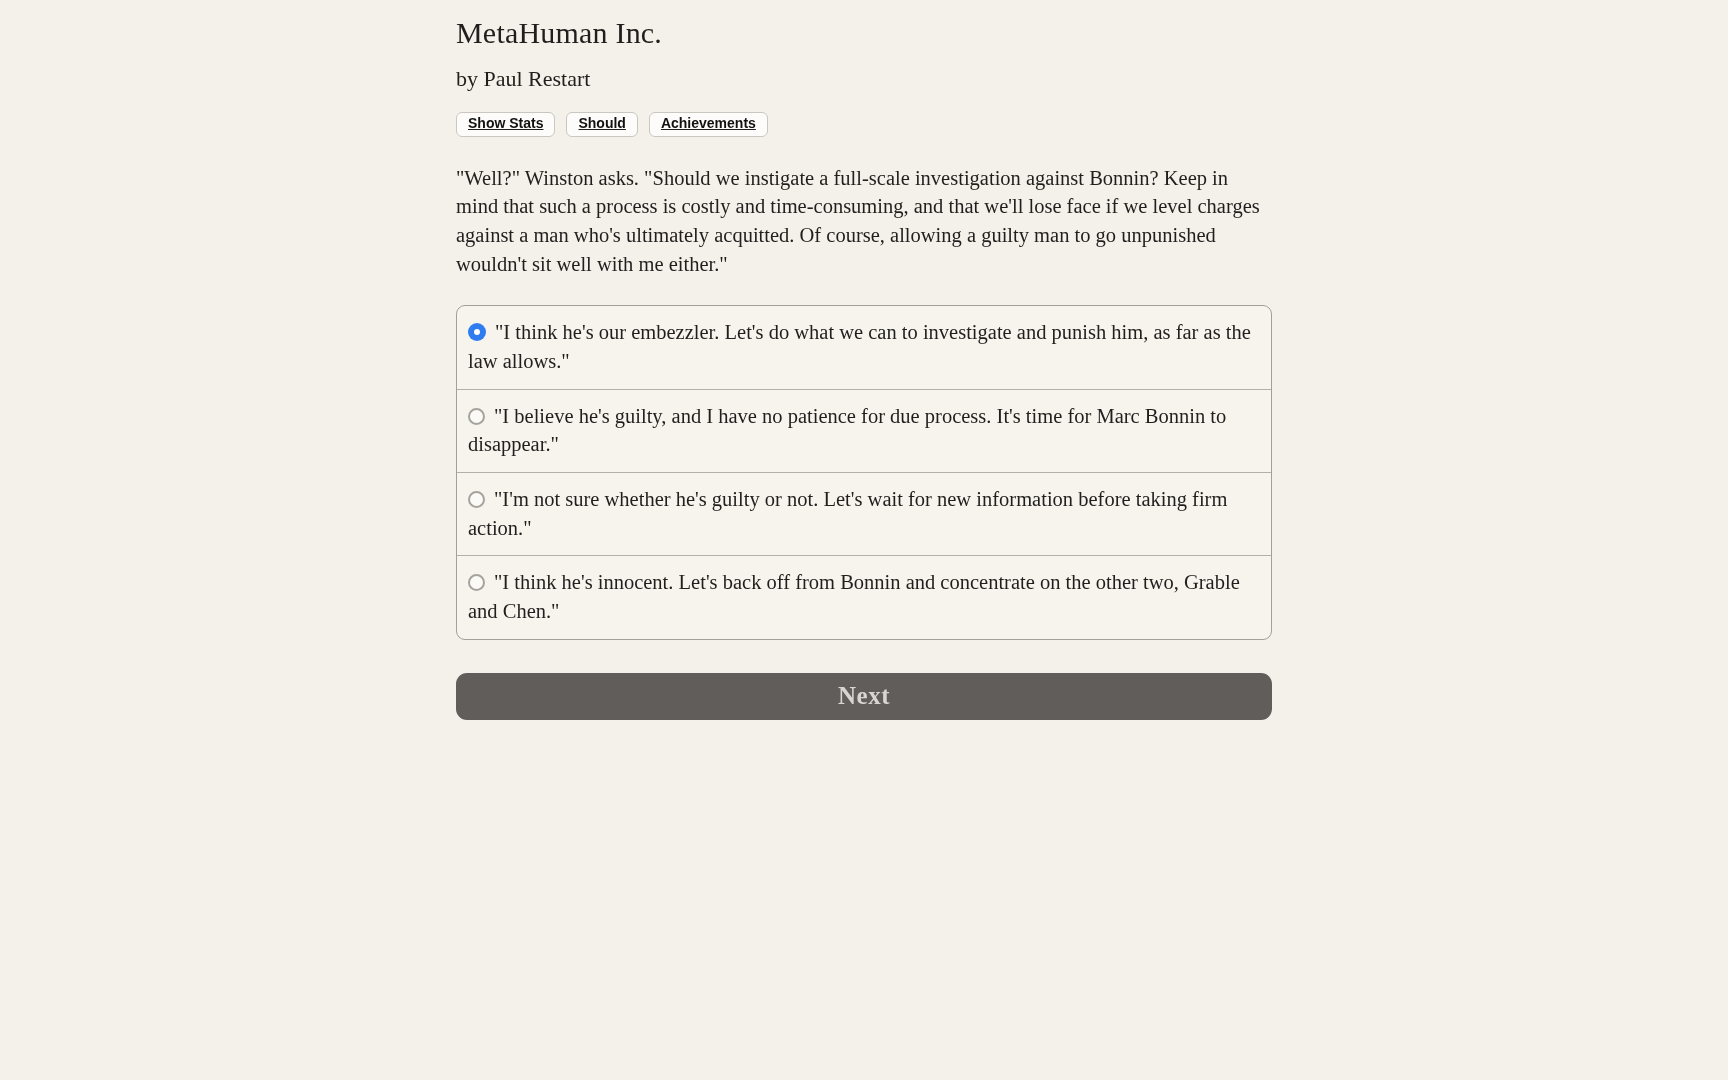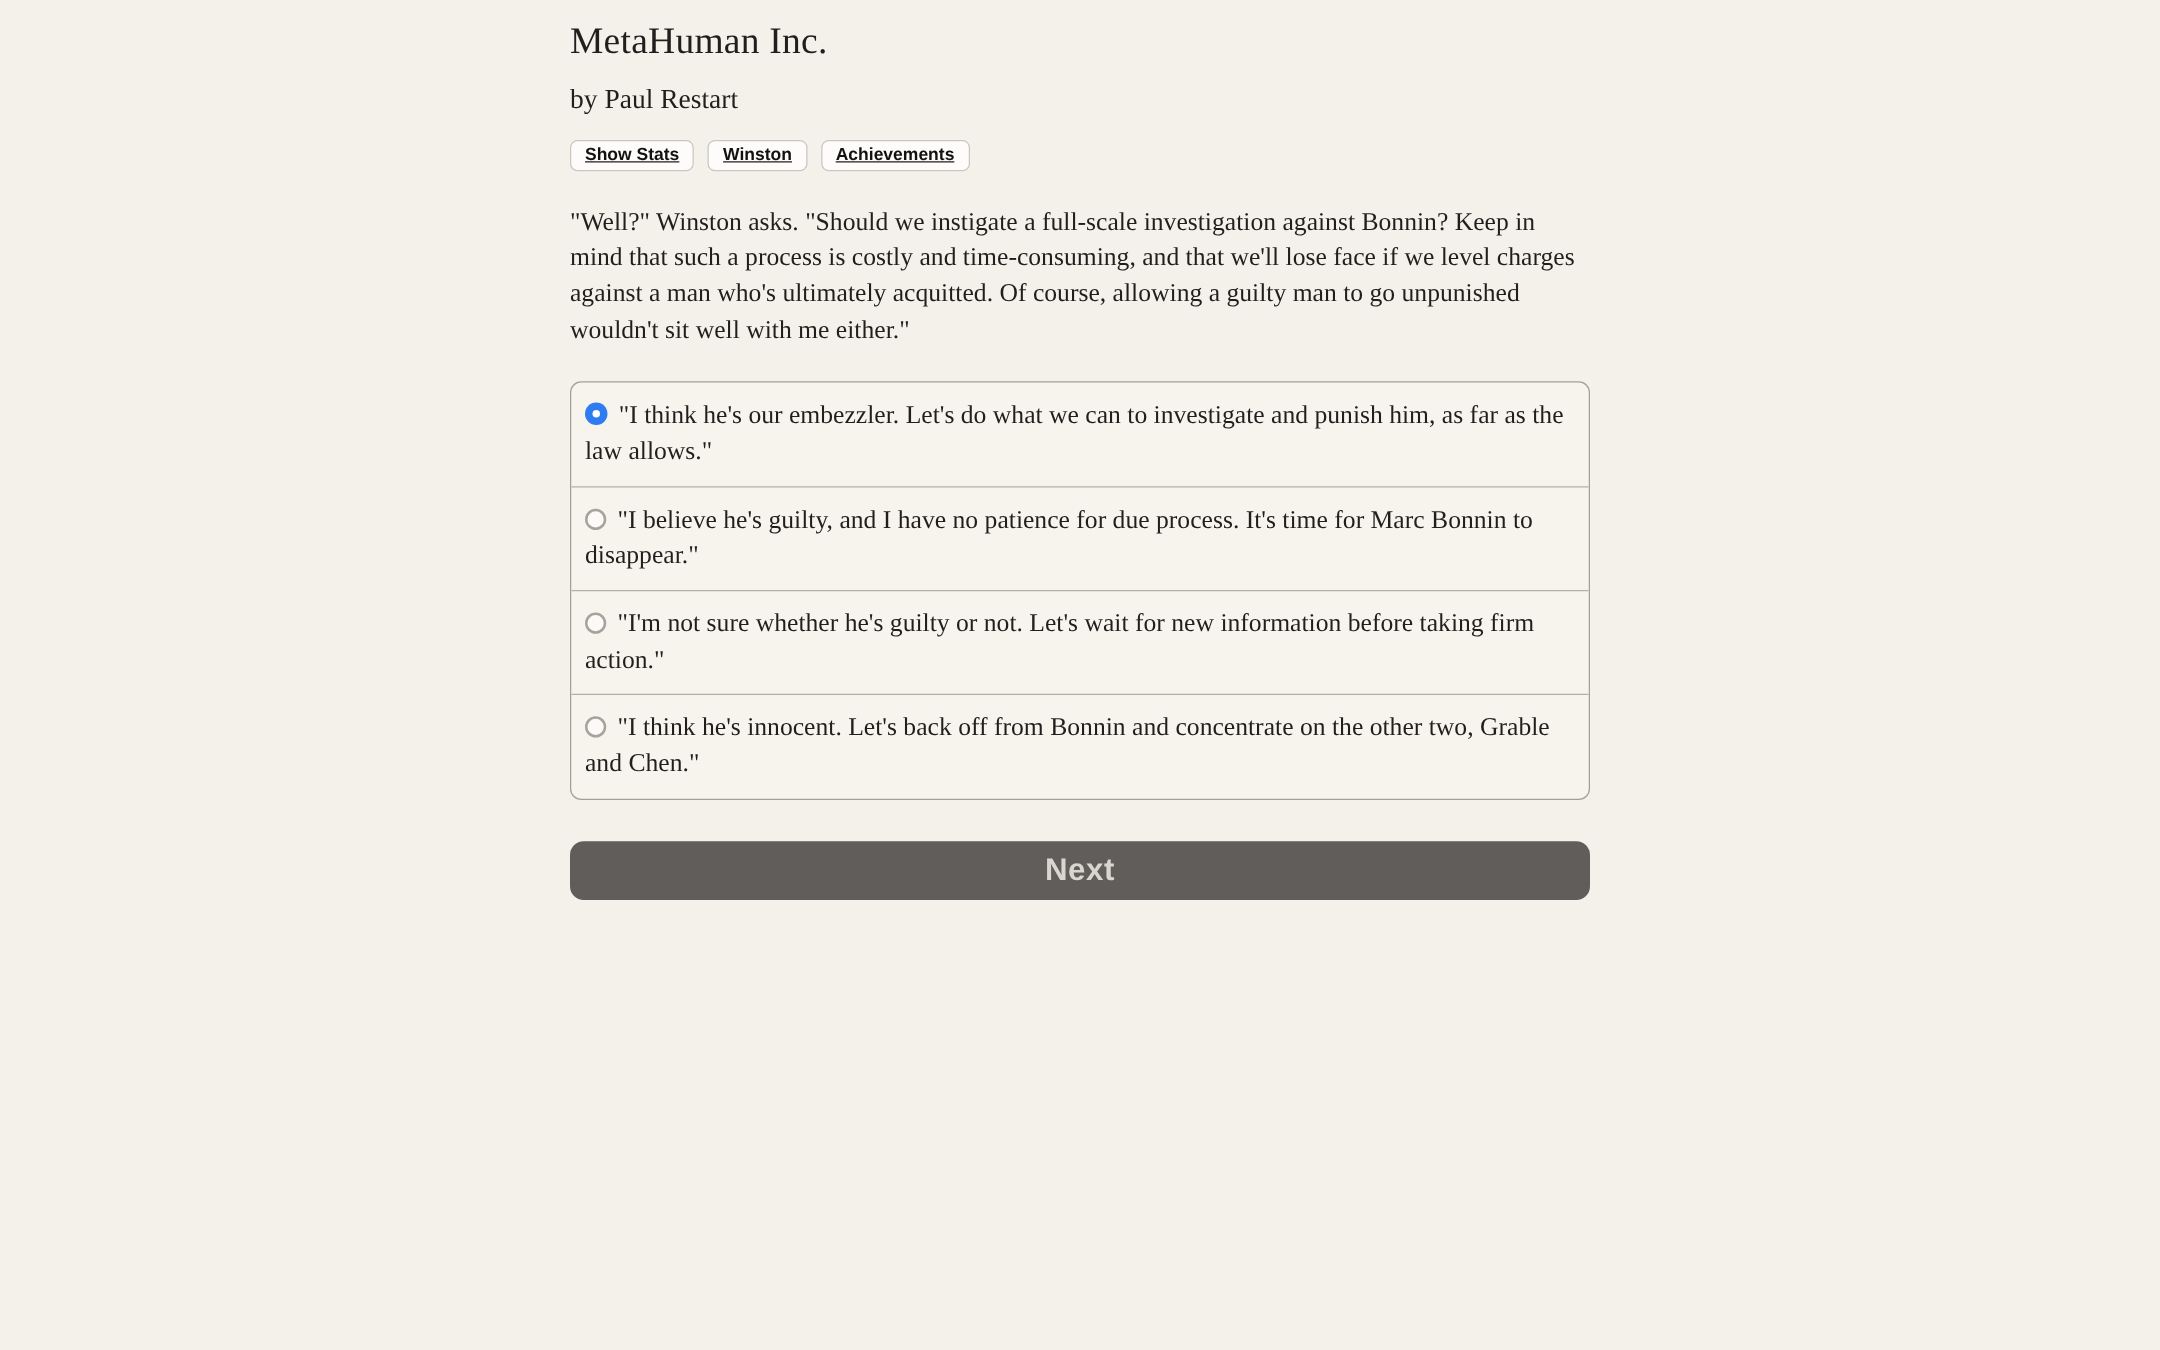--- a/index.html
+++ b/index.html
@@ -104,42 +104,42 @@
     border-radius:50%;
     background:#ffffff;
   }
   .next-button{
     margin-top:33px;
     width:816px;
     height:47px;
     background:var(--next-bg);
     border:none;
     border-radius:11px;
-    font-family:Liberation Sans, sans-serif;
+    font-family:Liberation Serif, serif;
     font-size:25px;
     font-weight:700;
     color:var(--next-text);
     letter-spacing:0.5px;
     cursor:pointer;
     display:block;
     text-align:center;
   }
 </style>
 </head>
 <body>
 
 <div class="content">
 
   <h1 class="game-title">MetaHuman Inc.</h1>
 
   <div class="game-author">by Paul Restart</div>
 
   <div class="toolbar">
     <button type="button">Show Stats</button>
-    <button type="button">Winston</button>
+    <button type="button">Should</button>
     <button type="button">Achievements</button>
   </div>
 
   <p class="narrative">"Well?" Winston asks. "Should we instigate a full-scale investigation against Bonnin? Keep in mind that such a process is costly and time-consuming, and that we'll lose face if we level charges against a man who's ultimately acquitted. Of course, allowing a guilty man to go unpunished wouldn't sit well with me either."</p>
 
   <div class="choices">
     <label class="choice selected"><span class="radio"></span><span>"I think he's our embezzler. Let's do what we can to investigate and punish him, as far as the law allows."</span></label>
     <label class="choice"><span class="radio"></span><span>"I believe he's guilty, and I have no patience for due process. It's time for Marc Bonnin to disappear."</span></label>
     <label class="choice"><span class="radio"></span><span>"I'm not sure whether he's guilty or not. Let's wait for new information before taking firm action."</span></label>
     <label class="choice"><span class="radio"></span><span>"I think he's innocent. Let's back off from Bonnin and concentrate on the other two, Grable and Chen."</span></label>

